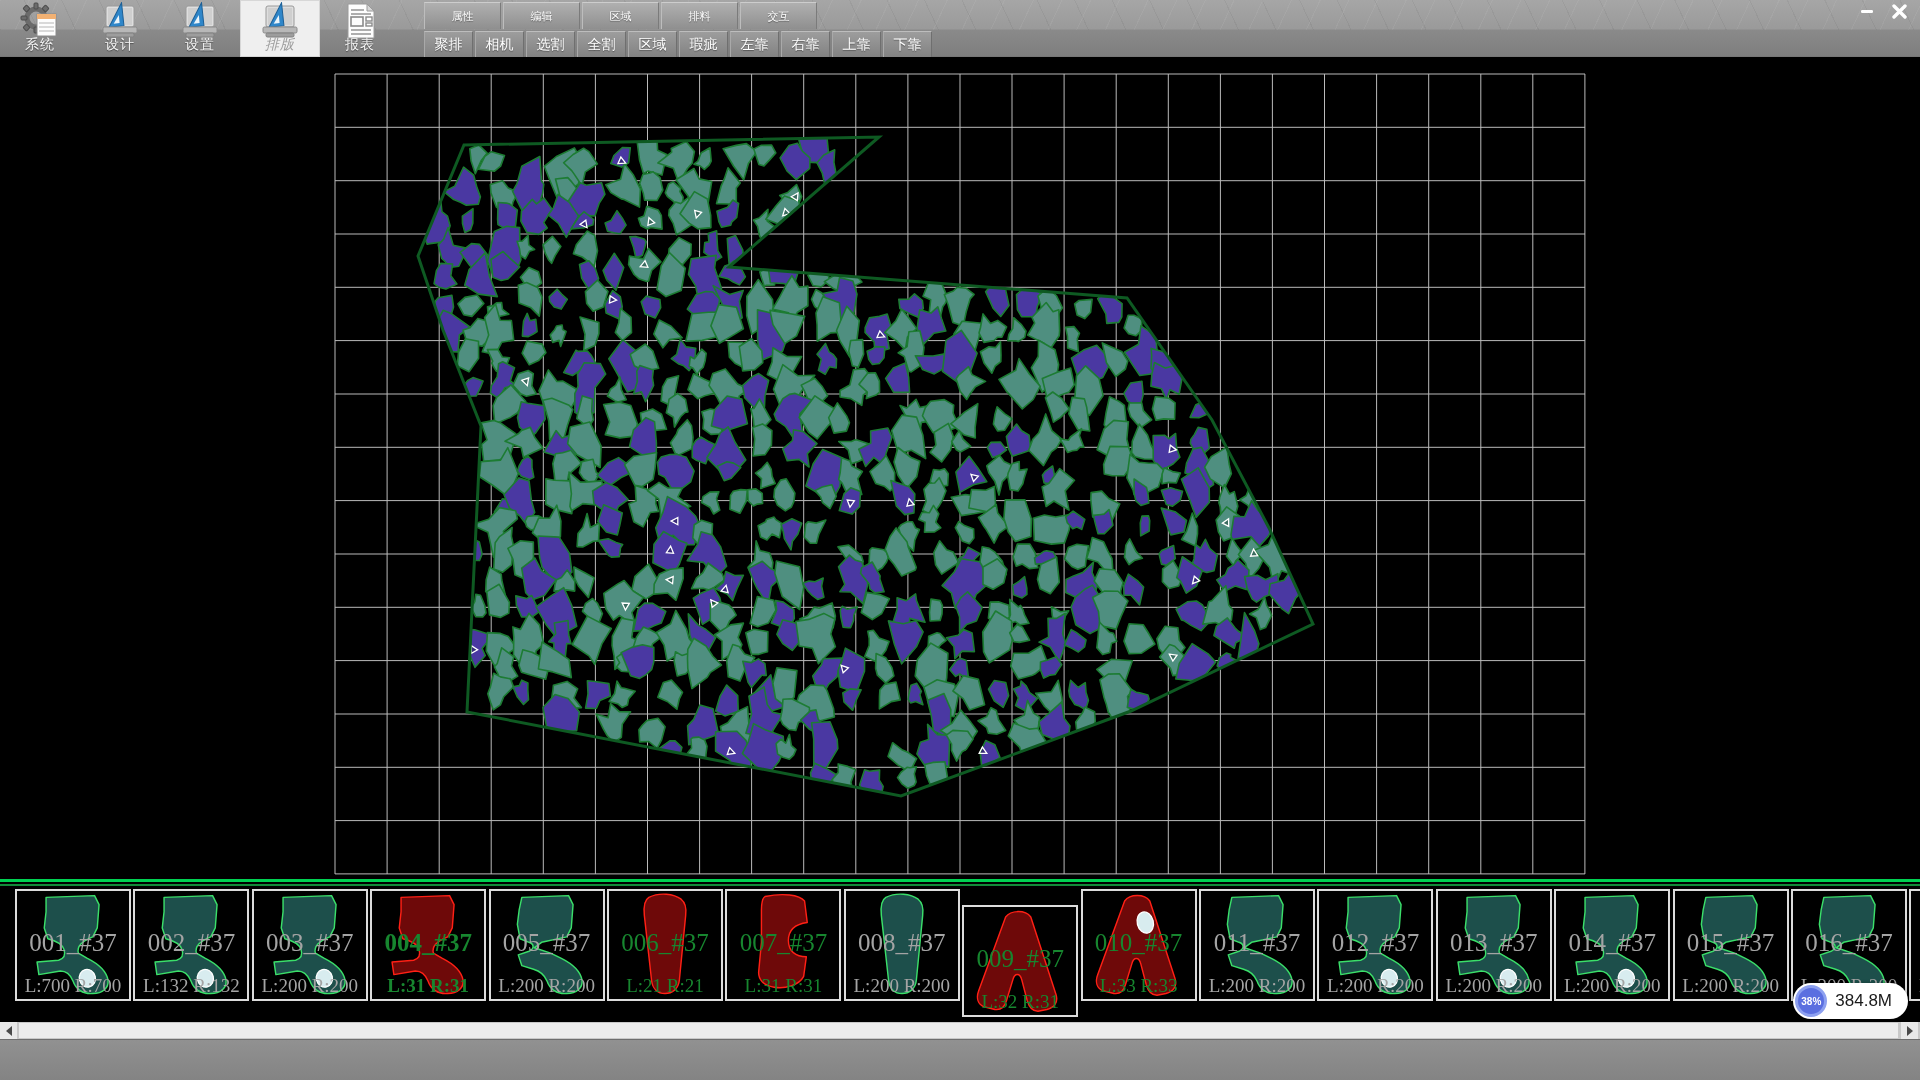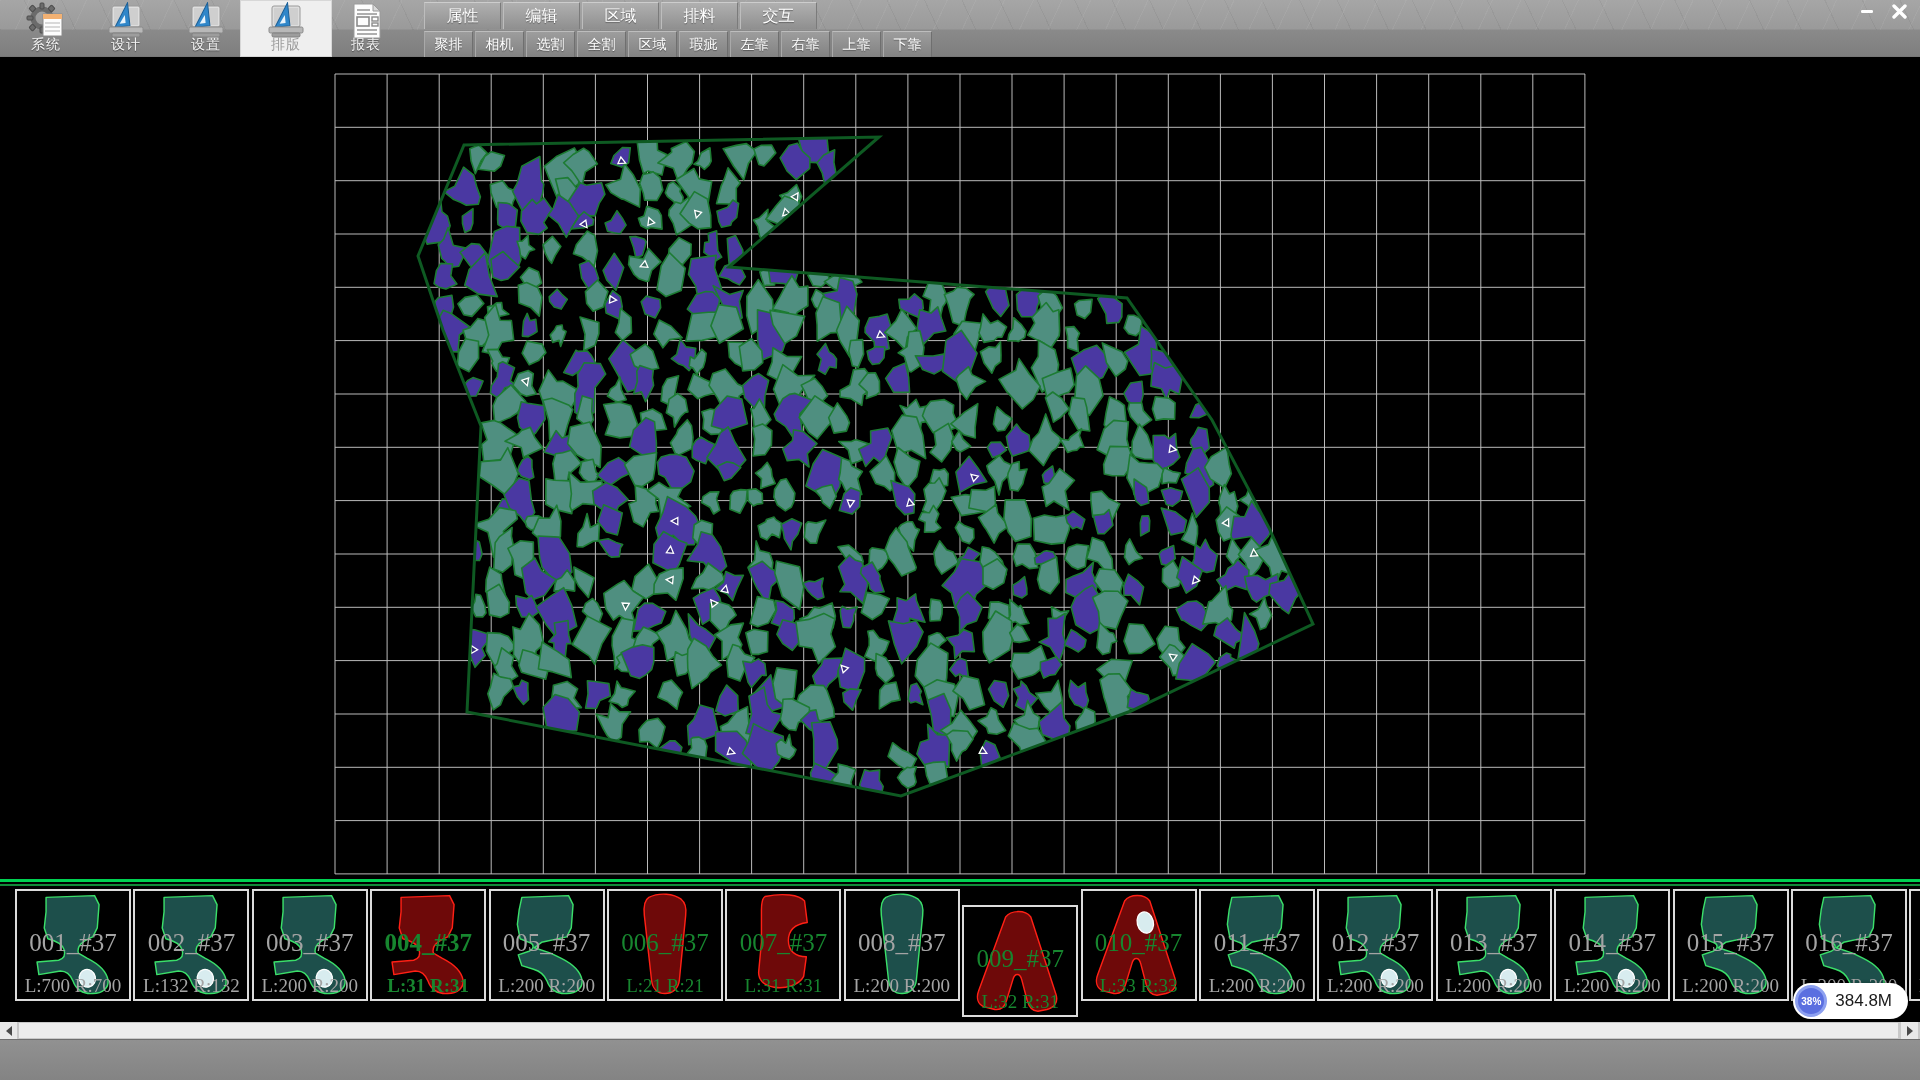--- a/index.html
+++ b/index.html
@@ -5,29 +5,29 @@
   html,body{margin:0;padding:0;background:#000;width:1920px;height:1080px;overflow:hidden;
             font-family:"Liberation Sans",sans-serif;position:relative;}
   #stage{position:absolute;inset:0;width:1920px;height:1080px;background:#000;}
 
   
   #topbar{position:absolute;left:0;top:0;width:1920px;height:57px;
           background:linear-gradient(180deg,#a6a6a6 0,#9a9a9a 29px,#8a8a8a 30px,#7e7e7e 56px,#6f6f6f 57px);}
   #topbar .band1{position:absolute;left:0;top:0;width:100%;height:30px;
           background:repeating-linear-gradient(115deg,rgba(255,255,255,.06) 0 1px,transparent 1px 26px),
                      repeating-linear-gradient(65deg,rgba(0,0,0,.05) 0 1px,transparent 1px 34px);}
-  .tool-big{position:absolute;top:0;width:80px;height:57px;text-align:center;cursor:pointer;padding-left:12px;}
-  .tool-big.sel{background:#efefef;box-shadow:inset 0 0 0 1px #d7d7d7;}
+  .tool-big{position:absolute;top:0;width:80px;height:57px;text-align:center;cursor:pointer;}
+  .tool-big.sel{background:#efefef;box-shadow:inset 0 0 0 1px #d7d7d7;font-style:italic;}
   .tool-big .bicon{position:absolute;left:50%;top:2px;transform:translateX(-50%);width:40px;height:38px;}
   .tool-big .blabel{position:absolute;left:0;right:0;bottom:3px;font-size:14px;color:#f4f4f4;
           text-shadow:0 1px 1px rgba(0,0,0,.45);letter-spacing:1px;}
   .tool-big.sel .blabel{color:#9b9b9b;text-shadow:none;}
 
   #tabs{position:absolute;left:424px;top:2px;height:27px;display:flex;gap:2px;}
-  .tab{width:75px;height:26px;line-height:26px;text-align:center;font-size:16px;color:#fff;
+  .tab{width:75px;height:26px;line-height:26px;text-align:center;font-size:11px;color:#fff;
        background:linear-gradient(180deg,#b0b0b0,#8f8f8f);
        border-top:1px solid #cdcdcd;border-left:1px solid #bdbdbd;border-right:1px solid #7b7b7b;
        text-shadow:0 1px 1px rgba(0,0,0,.4);cursor:pointer;}
   #tbtns{position:absolute;left:424px;top:31px;height:25px;display:flex;gap:2px;}
   .tbtn{width:47px;height:25px;line-height:25px;text-align:center;font-size:14px;color:#fff;
        background:linear-gradient(180deg,#9d9d9d,#828282);
        border-top:1px solid #bdbdbd;border-left:1px solid #a9a9a9;border-right:1px solid #6f6f6f;
        text-shadow:0 1px 1px rgba(0,0,0,.4);cursor:pointer;}
 
   #winbtns{position:absolute;right:4px;top:0;height:22px;display:flex;}

